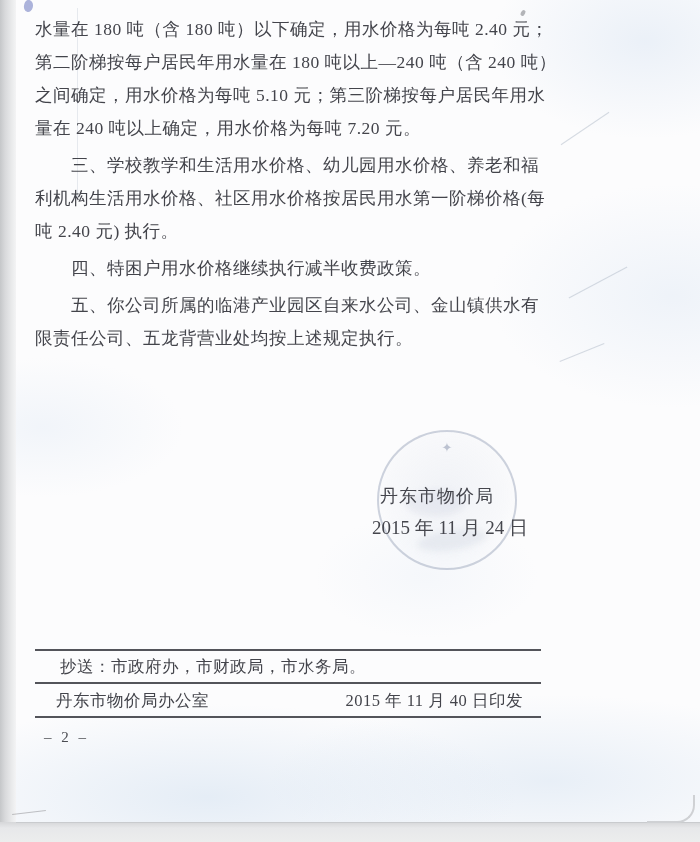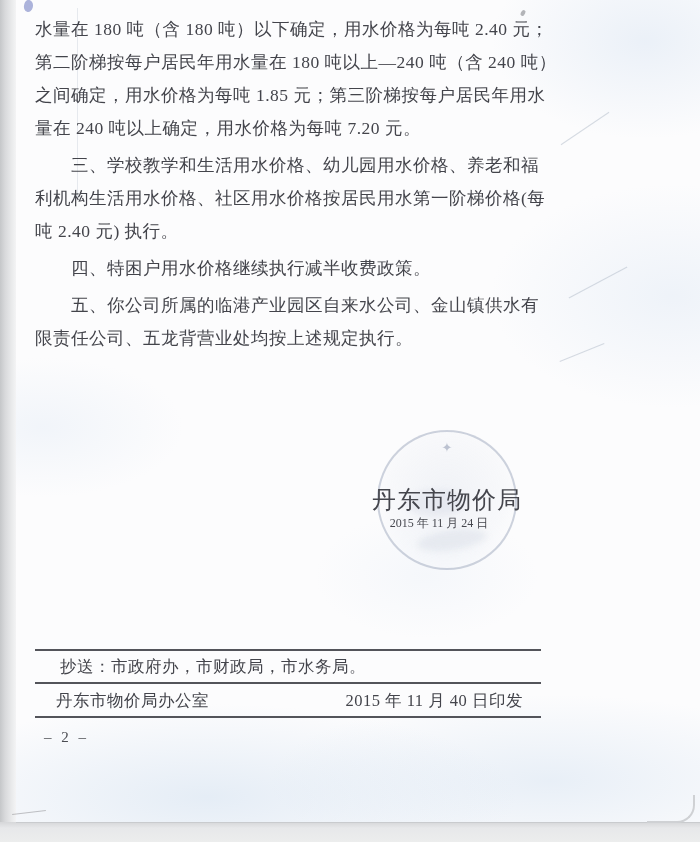--- a/index.html
+++ b/index.html
@@ -50,23 +50,23 @@
   .stamp{position:absolute;left:377px;top:430px;width:136px;height:136px;border-radius:50%;
     border:2px solid rgba(148,160,182,.45);
     background:radial-gradient(circle at 50% 45%, rgba(172,186,209,.14), rgba(172,186,209,.05) 58%, transparent 76%);}
   .stamp-star{position:absolute;left:50%;top:9px;transform:translateX(-50%);
     color:rgba(140,152,175,.55);font-size:13px;line-height:13px;}
   .stamp-blob1{position:absolute;left:26px;top:58px;width:60px;height:26px;border-radius:50%;
     background:rgba(160,172,195,.14);filter:blur(3px);}
   .stamp-blob2{position:absolute;left:38px;top:98px;width:70px;height:20px;border-radius:50%;
     background:rgba(160,172,195,.16);filter:blur(3px);transform:rotate(-8deg);}
   .sig-agency{position:absolute;left:372px;top:484px;width:130px;text-align:center;
-    font-size:24px;color:#45464d;letter-spacing:1px;white-space:nowrap;}
-  .sig-date{position:absolute;left:350px;top:515px;width:178px;text-align:center;
-    font-size:12px;color:#45464d;white-space:nowrap;}
+    font-size:18px;color:#45464d;letter-spacing:1px;white-space:nowrap;}
+  .sig-date{position:absolute;left:350px;top:515px;width:178px;text-align:right;
+    font-size:19px;color:#45464d;white-space:nowrap;}
   
   .rule{position:absolute;left:35px;width:506px;height:2px;background:#53545a;}
   .r1{top:649px;} .r2{top:682px;} .r3{top:716px;}
   .cc{position:absolute;left:60px;top:656px;font-size:16.5px;color:#43444b;
     letter-spacing:.5px;white-space:nowrap;}
   .issuer-row{position:absolute;left:56px;top:690px;width:485px;display:flex;
     justify-content:space-between;font-size:16.5px;color:#43444b;letter-spacing:.5px;}
   .issuer-row .right{padding-right:18px;white-space:nowrap;}
   .issuer-row .left{white-space:nowrap;text-align:center;}
   .pagenum{position:absolute;left:44px;top:729px;font-size:15px;letter-spacing:3px;color:#4b4c52;}
@@ -85,21 +85,21 @@
   <div class="ink-mark"></div>
   <div class="speck"></div>
   <div class="crease c1"></div>
   <div class="crease c2"></div>
   <div class="crease c3"></div>
   <div class="crease c4"></div>
 
   <div class="bodytext">
     <div class="ln">水量在 180 吨（含 180 吨）以下确定，用水价格为每吨 2.40 元；</div>
     <div class="ln">第二阶梯按每户居民年用水量在 180 吨以上—240 吨（含 240 吨）</div>
-    <div class="ln">之间确定，用水价格为每吨 1.85 元；第三阶梯按每户居民年用水</div>
+    <div class="ln">之间确定，用水价格为每吨 5.10 元；第三阶梯按每户居民年用水</div>
     <div class="ln">量在 240 吨以上确定，用水价格为每吨 7.20 元。</div>
     <div class="ln ind pgap">三、学校教学和生活用水价格、幼儿园用水价格、养老和福</div>
     <div class="ln">利机构生活用水价格、社区用水价格按居民用水第一阶梯价格(每</div>
     <div class="ln">吨 2.40 元) 执行。</div>
     <div class="ln ind pgap">四、特困户用水价格继续执行减半收费政策。</div>
     <div class="ln ind pgap">五、你公司所属的临港产业园区自来水公司、金山镇供水有</div>
     <div class="ln">限责任公司、五龙背营业处均按上述规定执行。</div>
   </div>
 
   <div class="stamp">

